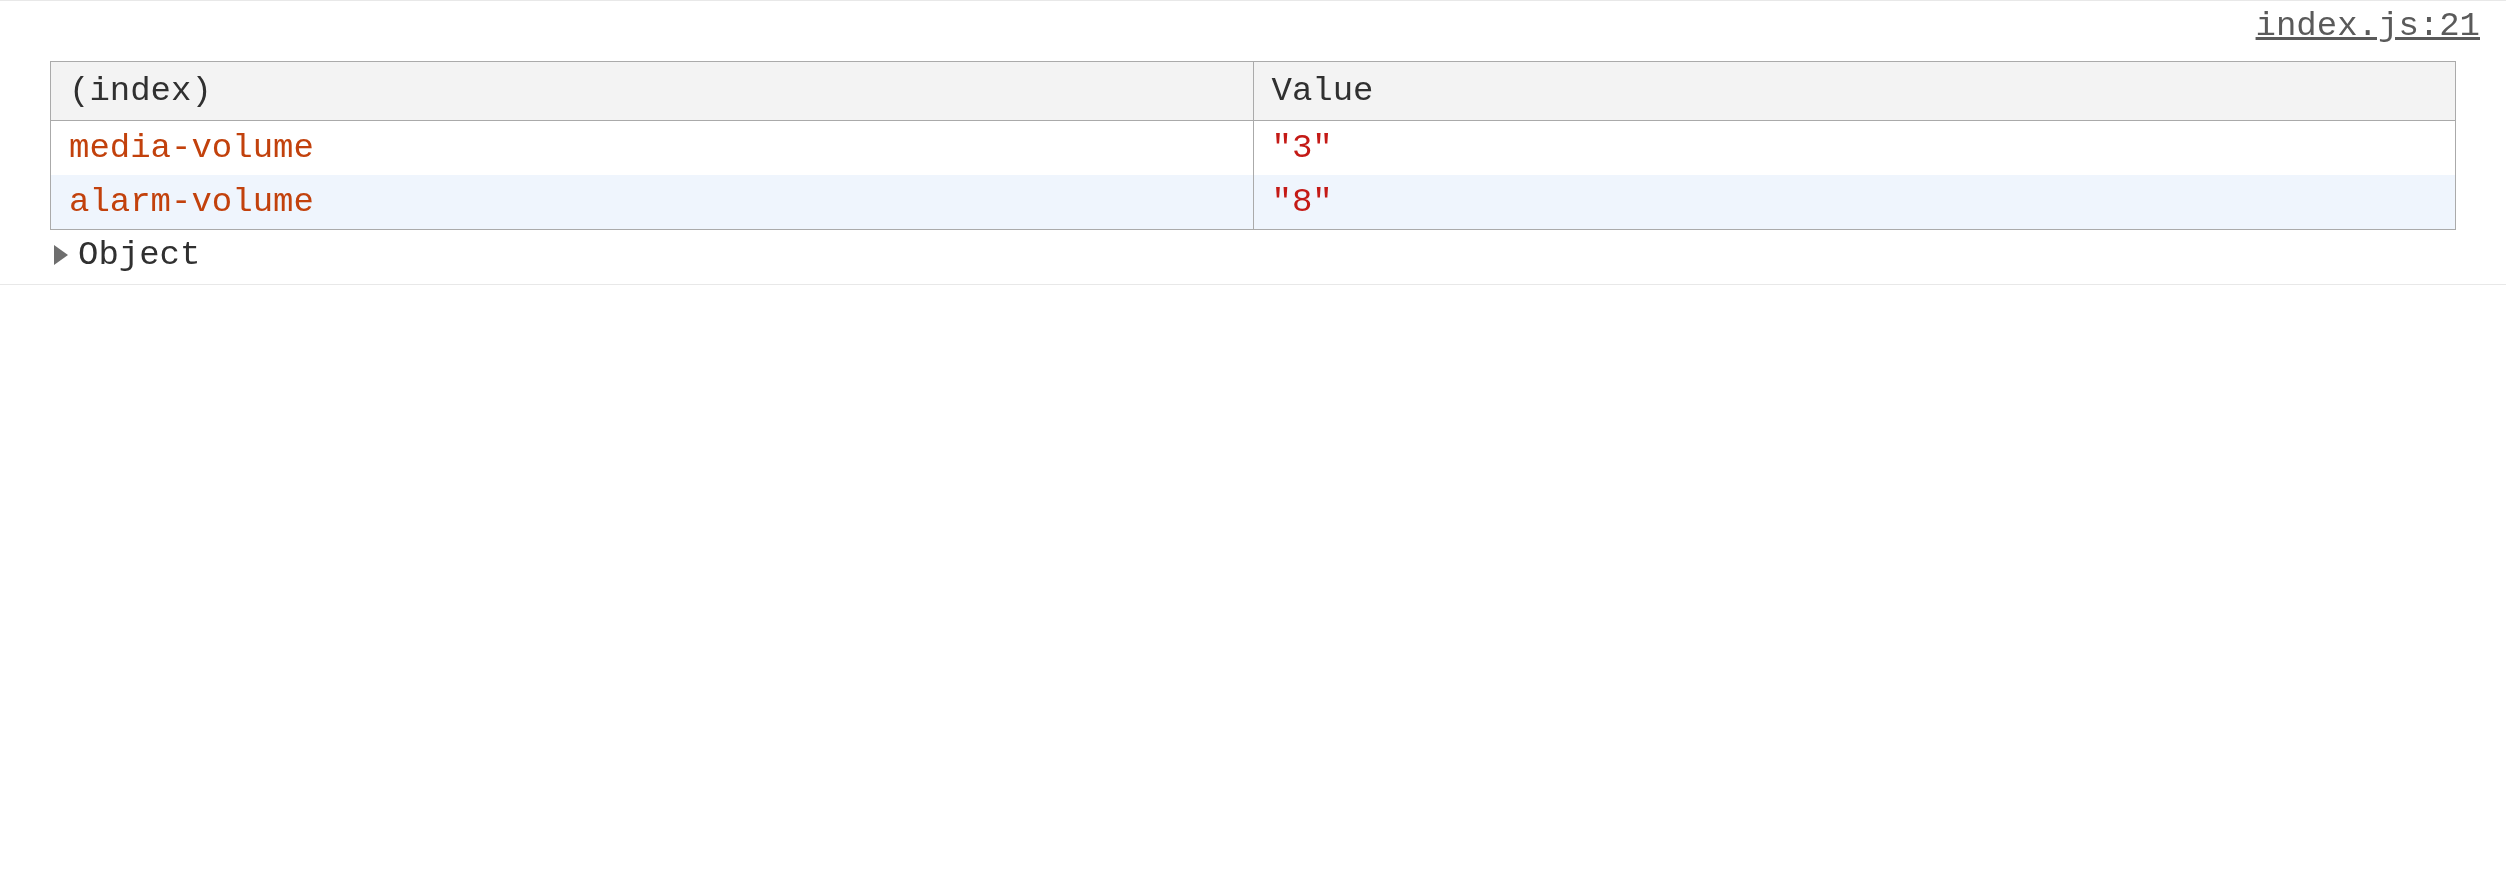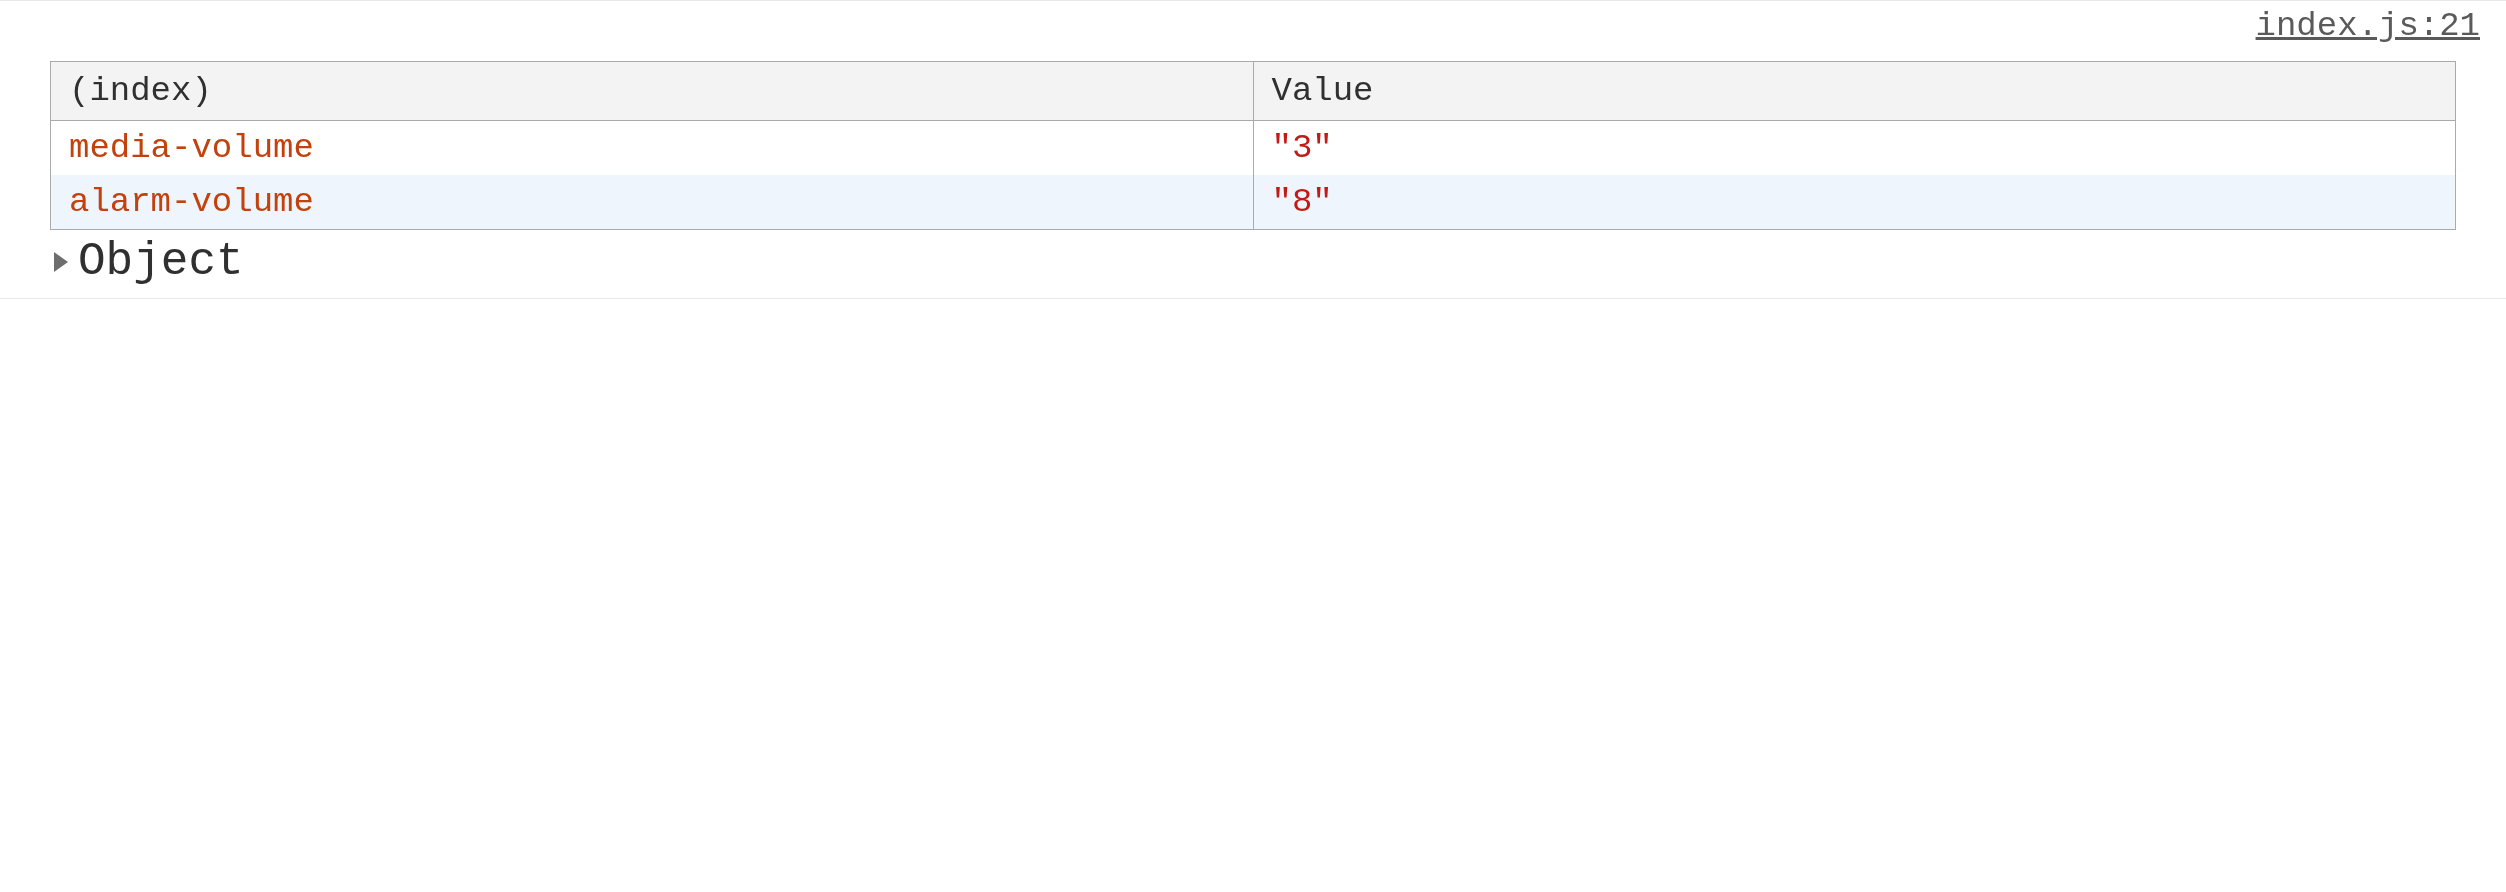--- a/index.html
+++ b/index.html
@@ -57,21 +57,21 @@
       border-right: 1px solid #aaa;
     }
     tbody tr:nth-child(even) {
       background: #eff5fd;
     }
     tbody td.value-cell {
       color: #c41a16;
     }
     .object-row {
       margin: 6px 0 0 54px;
-      font-size: 46px;
+      font-size: 34px;
       color: #303030;
       display: flex;
       align-items: center;
       cursor: pointer;
     }
     .disclosure {
       display: inline-block;
       width: 0;
       height: 0;
       border-top: 10px solid transparent;

